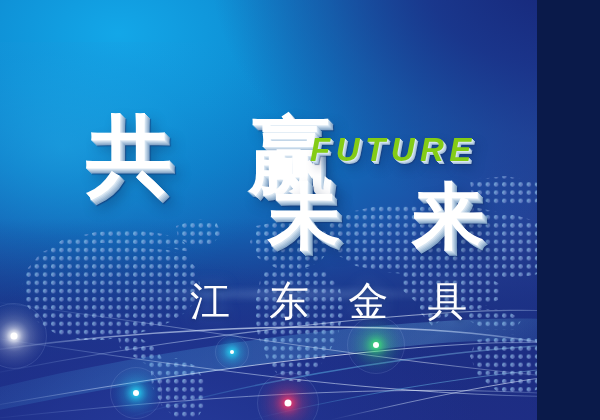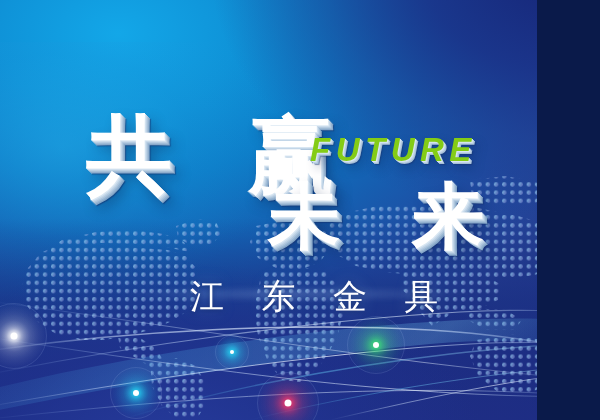--- a/index.html
+++ b/index.html
@@ -78,21 +78,21 @@
     text-shadow:
       1px 1px 0 #d9e7f3,
       2px 2px 0 #c0d3e6,
       3px 3px 0 #a6bfd8,
       4px 4px 1px rgba(24,52,112,.5),
       6px 7px 11px rgba(8,26,72,.4);
   }
 
   #brand{
     position:absolute;left:190px;top:274px;
-    font-size:34px;font-weight:400;
+    font-size:40px;font-weight:400;
     letter-spacing:14px;color:#fdfdff;white-space:nowrap;
     text-shadow:0 1px 5px rgba(10,30,80,.55), 0 0 16px rgba(160,205,255,.35);
   }
 
   
   .brand-streak{
     position:absolute;left:120px;top:286px;width:350px;height:16px;
     background:radial-gradient(ellipse at 50% 50%, rgba(190,220,255,.22) 0%, rgba(190,220,255,0) 72%);
     filter:blur(2px);
   }

